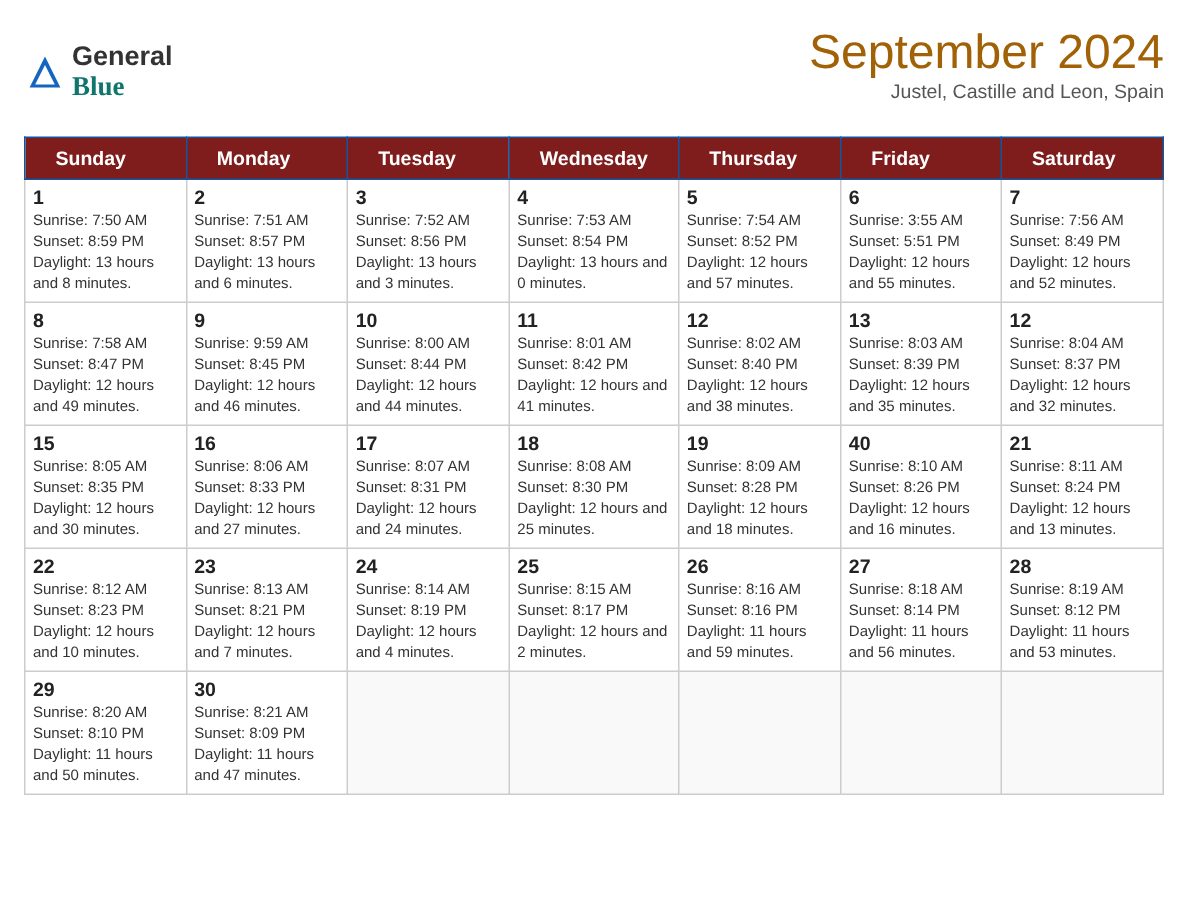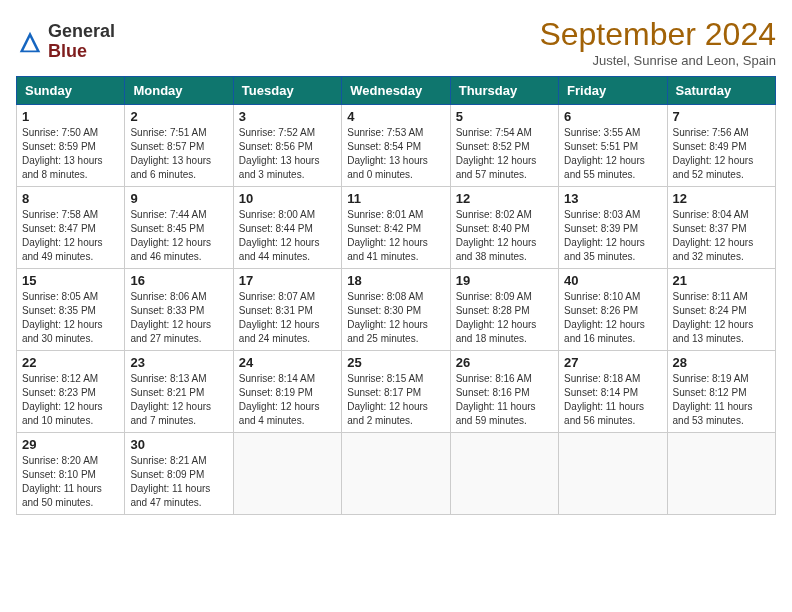--- a/index.html
+++ b/index.html
@@ -6,35 +6,35 @@
     body {
       font-family: Arial, sans-serif;
       background: #fff;
       width: 792px;
       min-height: 612px;
       padding: 16px;
     }
     .header {
       display: flex;
       justify-content: space-between;
-      align-items: center;
-      margin-bottom: 8px;
+      align-items: flex-end;
+      margin-bottom: 23px;
     }
     .logo {
       display: flex;
       align-items: center;
       gap: 4px;
     }
     .logo-text {
       font-size: 18px;
       font-weight: bold;
       line-height: 1.1;
     }
     .logo-general { color: #333; }
-    .logo-blue { color: #7f1d1d; }
+    .logo-blue { color: #0f766e; font-family: Liberation Serif, serif; }
     .logo-icon {
       width: 28px;
       height: 28px;
     }
     .title-section {
       text-align: right;
     }
     .month-year {
       font-size: 32px;
       font-weight: normal;
@@ -43,25 +43,25 @@
     .location {
       font-size: 13px;
       color: #555;
     }
     .calendar {
       width: 100%;
       border-collapse: collapse;
       border: 1px solid #ccc;
     }
     .calendar th {
-      background-color: #0f766e;
+      background-color: #7f1d1d;
       color: #fff;
       font-size: 13px;
       font-weight: bold;
-      padding: 6px 8px;
+      padding: 6px 20px;
       text-align: left;
       border: 1px solid #1255a0;
     }
     .calendar td {
       border: 1px solid #ccc;
       vertical-align: top;
       padding: 4px 5px;
       width: calc(100% / 7);
       min-height: 80px;
       background: #fff;
@@ -91,21 +91,21 @@
       <polygon points="15,4 26,26 4,26" fill="#1565c0"></polygon>
       <polygon points="15,10 22,24 8,24" fill="#fff"></polygon>
     </svg>
     <div class="logo-text">
       <span class="logo-general">General</span><br>
       <span class="logo-blue">Blue</span>
     </div>
   </div>
   <div class="title-section">
     <div class="month-year">September 2024</div>
-    <div class="location">Justel, Sunrise and Leon, Spain</div>
+    <div class="location">Justel, Castille and Leon, Spain</div>
   </div>
 </div>
 
 <table class="calendar">
   <thead>
     <tr>
       <th>Sunday</th>
       <th>Monday</th>
       <th>Tuesday</th>
       <th>Wednesday</th>
@@ -178,21 +178,21 @@
           <span class="day-num">8</span>
           <div class="day-info">
             <span>Sunrise: 7:58 AM</span><br>
             <span>Sunset: 8:47 PM</span><br>
             <span>Daylight: 12 hours and 49 minutes.</span>
           </div>
         </td>
         <td>
           <span class="day-num">9</span>
           <div class="day-info">
-            <span>Sunrise: 7:44 AM</span><br>
+            <span>Sunrise: 9:59 AM</span><br>
             <span>Sunset: 8:45 PM</span><br>
             <span>Daylight: 12 hours and 46 minutes.</span>
           </div>
         </td>
         <td>
           <span class="day-num">10</span>
           <div class="day-info">
             <span>Sunrise: 8:00 AM</span><br>
             <span>Sunset: 8:44 PM</span><br>
             <span>Daylight: 12 hours and 44 minutes.</span>

